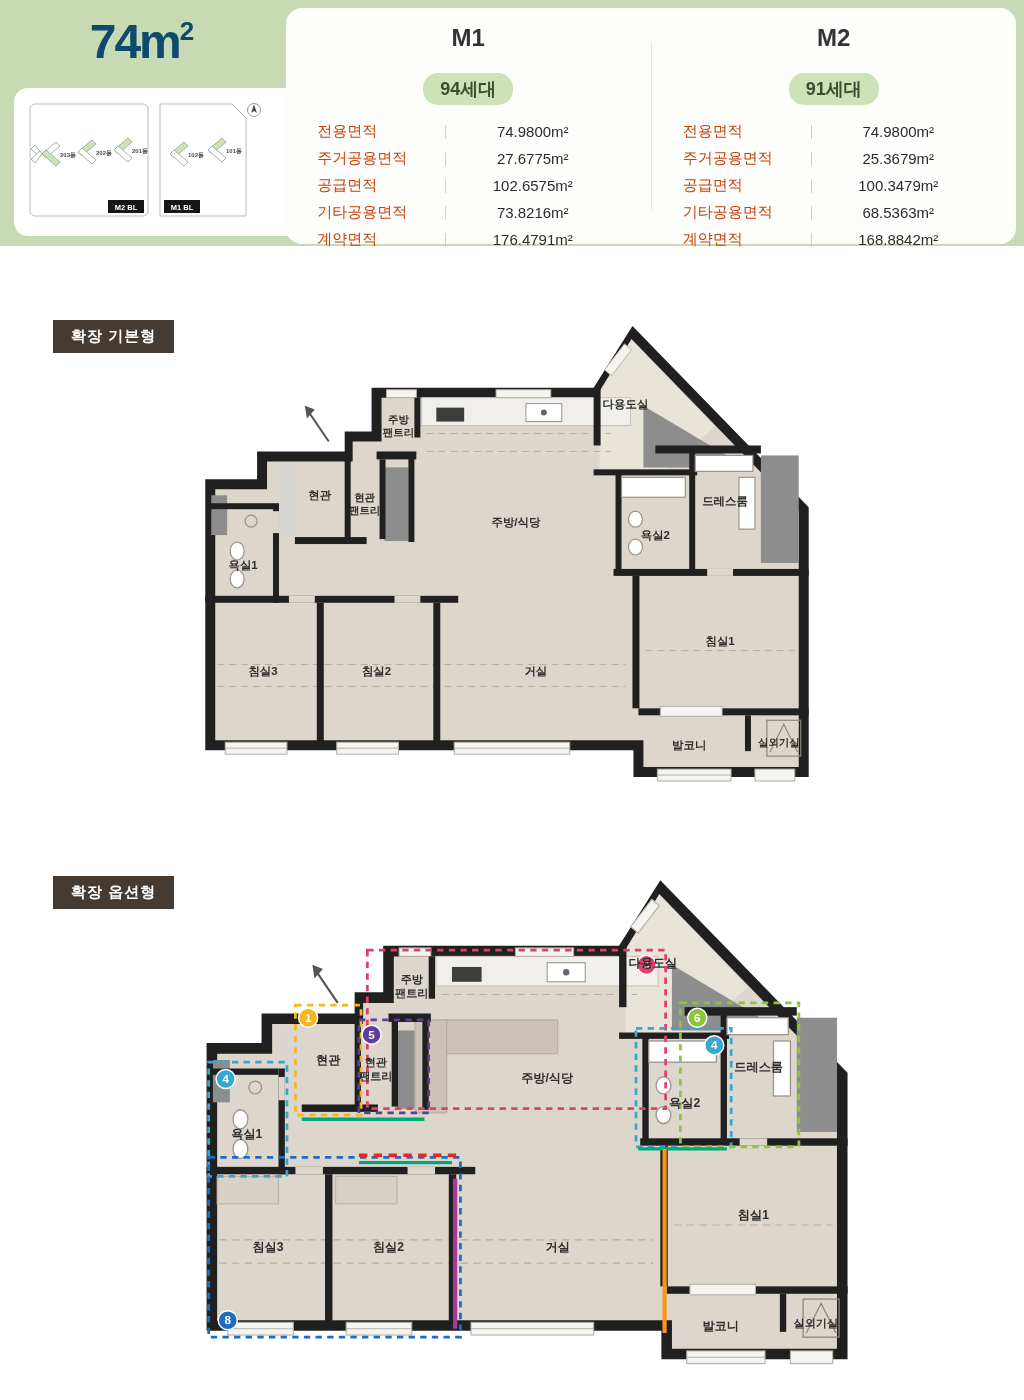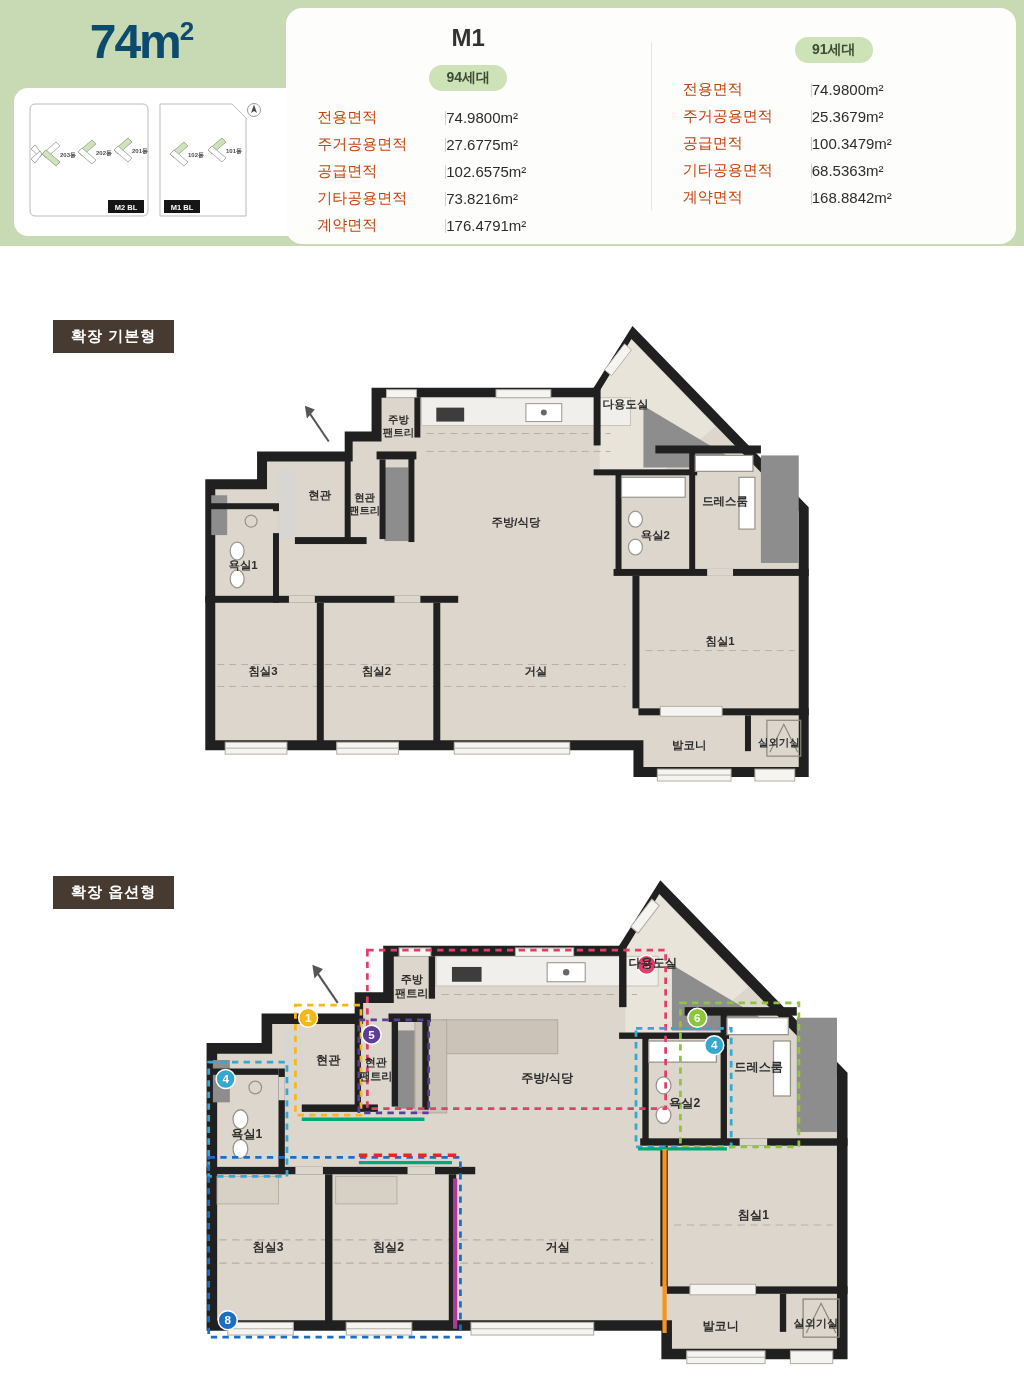--- a/index.html
+++ b/index.html
@@ -16,27 +16,27 @@
   .bw{fill:#ffffff;stroke:#949e90;stroke-width:0.8;}
   .bwg{fill:#cfe3ba;stroke:#949e90;stroke-width:0.8;}
   .bname{font-size:6px;fill:#4d4d4d;font-weight:bold;}
   .sbadge{fill:#161616;}
   .sbtext{font-size:7.5px;font-weight:bold;fill:#ffffff;text-anchor:middle;}
 
   .spec-card{position:absolute;left:286px;top:8px;width:730px;height:236px;background:#fdfefc;
     border-radius:16px;display:flex;align-items:stretch;}
   .spec-col{flex:1;padding-top:16px;text-align:center;}
   .tname{font-size:24px;font-weight:bold;color:#333333;}
-  .pill{display:inline-block;margin-top:13px;background:#cde2b6;color:#3d4c33;font-size:14px;
+  .pill{display:inline-block;margin-top:21px;background:#cde2b6;color:#3d4c33;font-size:18px;
     font-weight:bold;padding:4px 17px;border-radius:15px;}
   .rows{margin:13px auto 0;width:302px;}
   .srow{display:flex;align-items:center;height:27px;font-size:15px;}
   .srow .lab{width:128px;text-align:left;color:#c2410c;}
   .srow .sep{width:1px;height:14px;background:#c9d8ba;}
-  .srow .val{flex:1;text-align:left;color:#2c2c2c;}
+  .srow .val{flex:1;text-align:center;color:#2c2c2c;}
   .col-divider{width:1px;background:#e3ead9;margin:34px 0;}
 
   
   .tag{position:absolute;background:#463a31;color:#ffffff;font-size:15px;font-weight:bold;
     padding:7px 18px;letter-spacing:1px;}
   #tag1{left:53px;top:320px;}
   #tag2{left:53px;top:876px;}
 
   
   svg.plan{position:absolute;}
@@ -145,20 +145,21 @@
             </div>
           <div class="srow">
               <span class="lab">계약면적</span>
               <span class="sep"></span>
               <span class="val">176.4791m²</span>
             </div>
         </div>
       </div>
       <div class="col-divider"></div>
       <div class="spec-col">
+        <div class="tname">M2</div>
         <div><span class="pill">91세대</span></div>
         <div class="rows">
           <div class="srow">
               <span class="lab">전용면적</span>
               <span class="sep"></span>
               <span class="val">74.9800m²</span>
             </div>
           <div class="srow">
               <span class="lab">주거공용면적</span>
               <span class="sep"></span>

